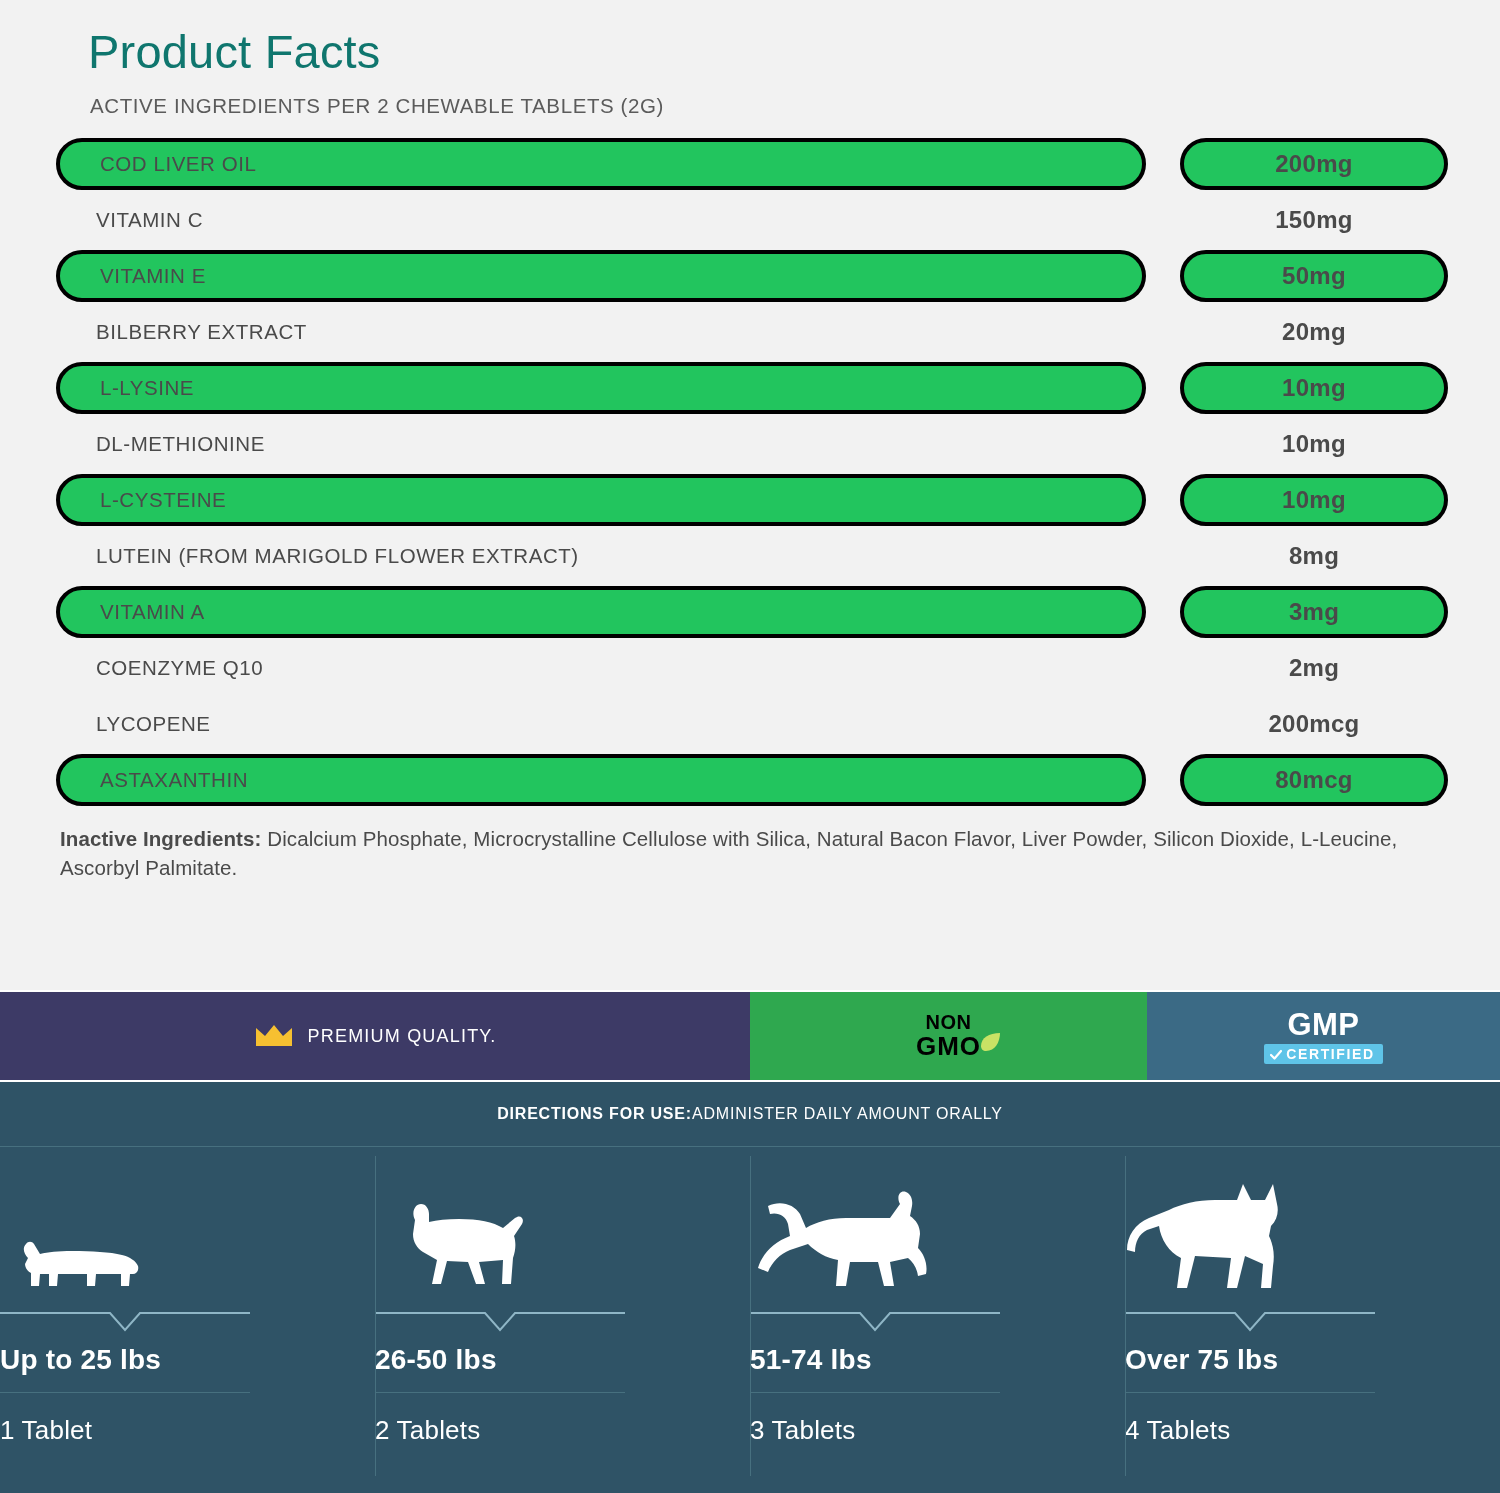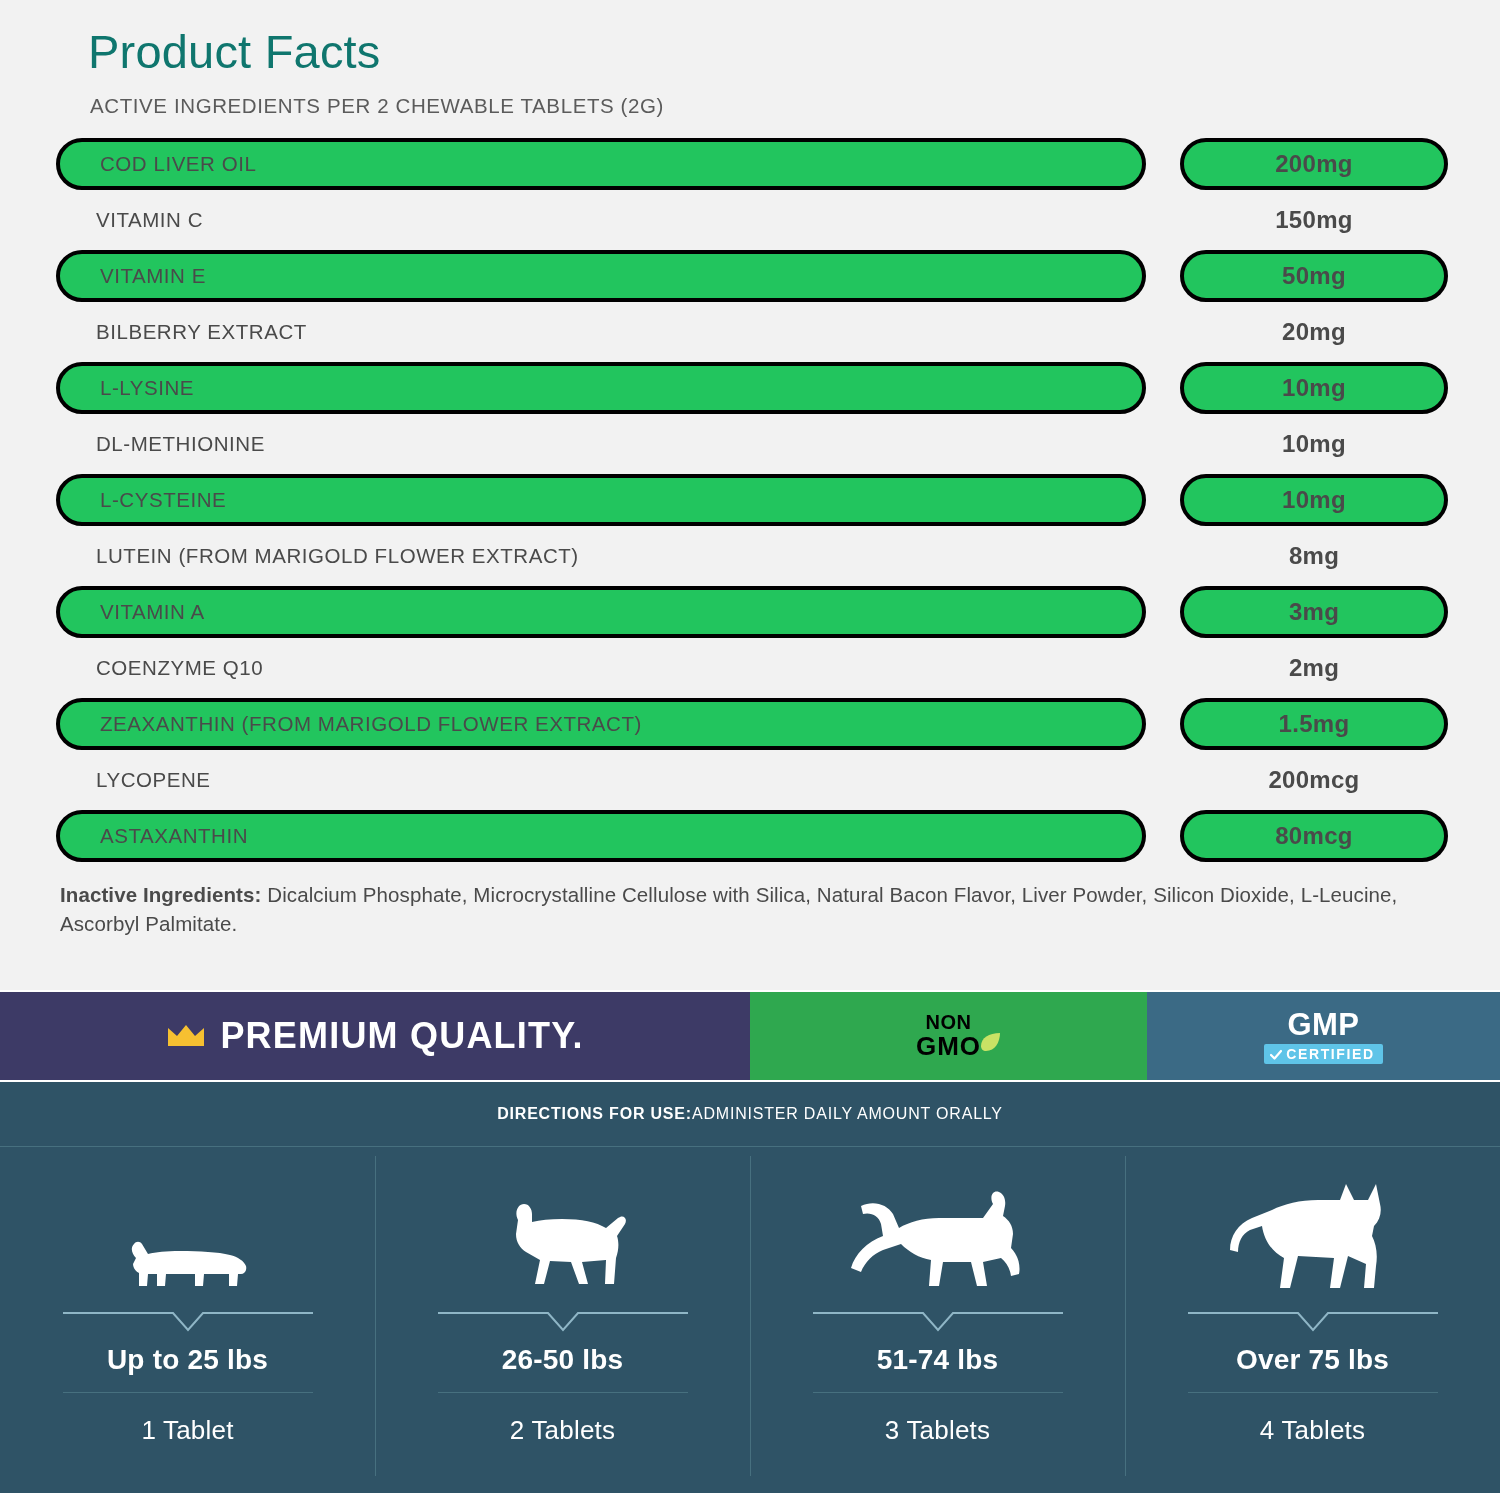--- a/index.html
+++ b/index.html
@@ -106,22 +106,22 @@
     display: flex;
     align-items: center;
     justify-content: center;
     height: 88px;
   }
   .badge-premium { flex: 0 0 750px; background: #3d3a66; gap: 14px; }
   .badge-nongmo  { flex: 0 0 397px; background: #2fa84f; }
   .badge-gmp     { flex: 1 1 auto;  background: #3b6a85; }
   .premium-text {
     color: #ffffff;
-    font-size: 36px;
-    font-weight: bold;
+    font-size: 18px;
+    font-weight: normal;
     letter-spacing: 1.2px;
   }
   .crown { width: 40px; height: 28px; }
   .nongmo {
     color: #000000;
     font-weight: bold;
     font-size: 20px;
     line-height: 1.05;
     text-align: center;
     letter-spacing: 0.5px;
@@ -189,21 +189,21 @@
   }
   .dogs {
     display: flex;
     height: 347px;
   }
   .dog-col {
     flex: 1 1 25%;
     position: relative;
     display: flex;
     flex-direction: column;
-    align-items: center;
+    align-items: flex-start;
     justify-content: flex-start;
     padding-top: 34px;
   }
   .dog-col + .dog-col::before {
     content: "";
     position: absolute;
     left: 0; top: 10px;
     width: 1px; height: 320px;
     background: #47707f;
   }
@@ -281,24 +281,20 @@
         <div class="name-cell">LUTEIN (FROM MARIGOLD FLOWER EXTRACT)</div>
         <div class="amt-cell">8mg</div>
       </div>
       <div class="row pill">
         <div class="name-cell">VITAMIN A</div>
         <div class="amt-cell">3mg</div>
       </div>
       <div class="row">
         <div class="name-cell">COENZYME Q10</div>
         <div class="amt-cell">2mg</div>
-      </div>
-      <div class="row pill">
-        <div class="name-cell">ZEAXANTHIN (FROM MARIGOLD FLOWER EXTRACT)</div>
-        <div class="amt-cell">1.5mg</div>
       </div>
       <div class="row">
         <div class="name-cell">LYCOPENE</div>
         <div class="amt-cell">200mcg</div>
       </div>
       <div class="row pill">
         <div class="name-cell">ASTAXANTHIN</div>
         <div class="amt-cell">80mcg</div>
       </div>
     </div>

